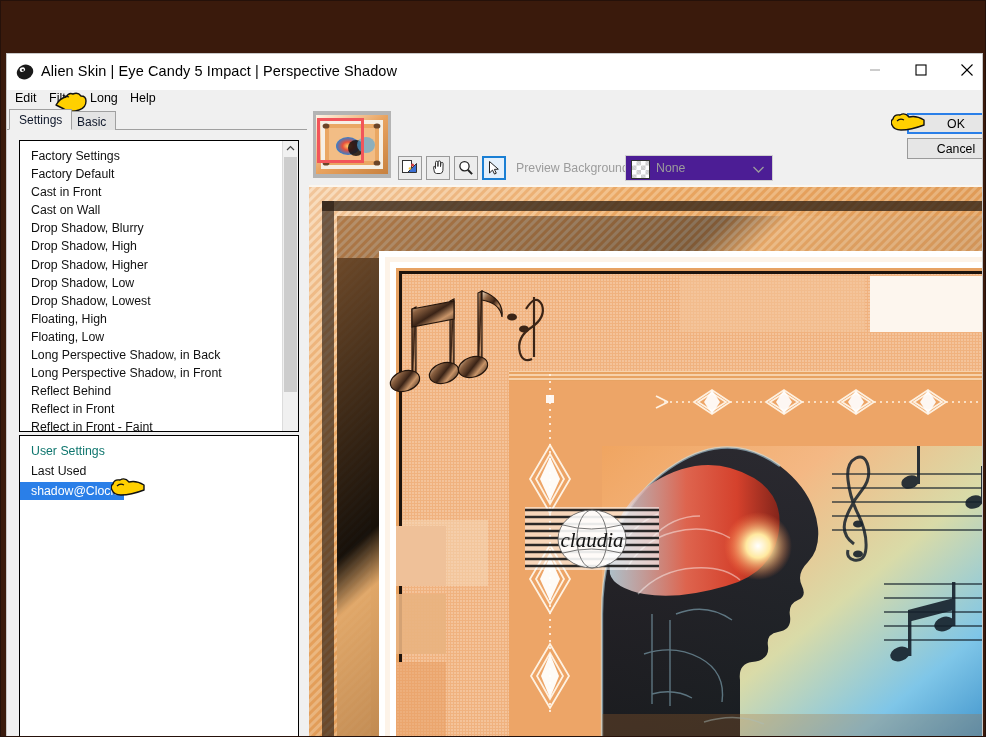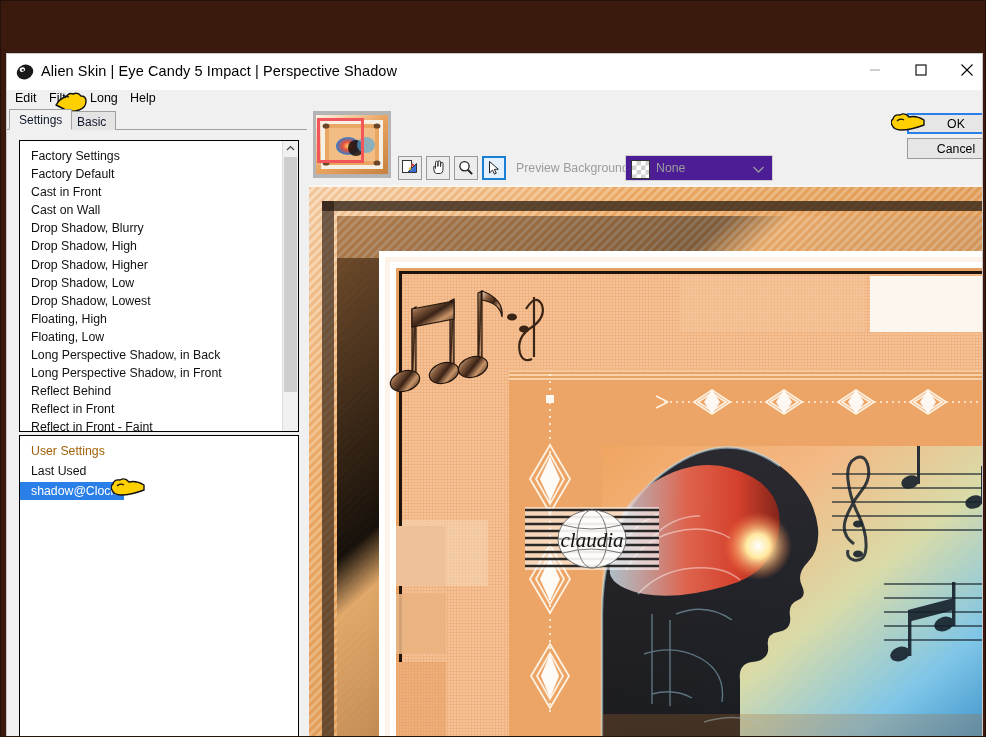--- a/index.html
+++ b/index.html
@@ -57,21 +57,21 @@
 
   
   #fsb{position:absolute;right:0;top:0;width:15px;height:290px;background:#f0f0f0;
        border-left:1px solid #dcdcdc;}
   #fsb-up{position:absolute;left:0;top:0;width:15px;height:15px;background:#f0f0f0;}
   #fsb-thumb{position:absolute;left:1px;top:16px;width:13px;height:235px;background:#cdcdcd;}
 
   
   #user-box{position:absolute;left:12px;top:305px;width:278px;height:360px;
             background:#fff;border:1px solid #000;overflow:hidden;}
-  #user-head{font-size:12.3px;color:#a16207;padding:8px 0 3px 11px;}
+  #user-head{font-size:12.3px;color:#0f766e;padding:8px 0 3px 11px;}
   .uitem{font-size:12.3px;color:#111;padding:1px 0 1px 11px;line-height:16.5px;
          white-space:nowrap;cursor:default;display:inline-block;}
   #uitem-last{display:block;}
   .uitem.sel{background:#2a7fe8;color:#fff;padding-right:4px;}
 
   
   #rightside{position:absolute;left:302px;top:55px;width:673px;height:657px;background:#f0f0f0;}
 
   
   #nav-thumb{position:absolute;left:4px;top:2px;width:78px;height:67px;

